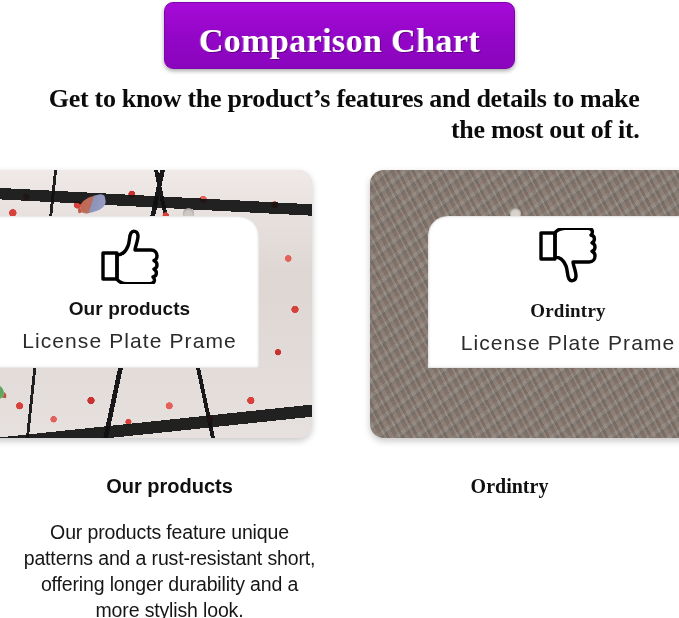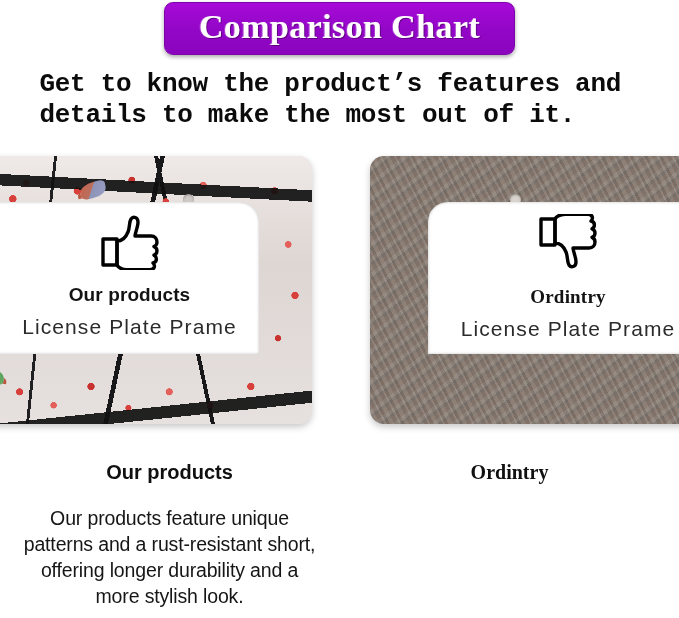--- a/index.html
+++ b/index.html
@@ -18,39 +18,39 @@
   
   .header {
     width: 679px;
     padding-top: 2px;
     text-align: center;
   }
   .title-banner {
     display: inline-block;
     background: linear-gradient(180deg, #a70ad8 0%, #9206c6 55%, #8b05bd 100%);
     border-radius: 9px;
-    padding: 5px 34px 8px 34px;
+    padding: 19px 34px 8px 34px;
     box-shadow: 0 2px 4px rgba(0,0,0,0.35);
     border: 1px solid #7d03ab;
   }
   .title-text {
     font-family: "Liberation Serif", serif;
     font-weight: bold;
     font-size: 34px;
     line-height: 38px;
     color: #ffffff;
     letter-spacing: 0.4px;
     text-shadow: 1px 1px 0 rgba(60,0,80,0.55), -1px 0 0 rgba(255,255,255,0.25);
     white-space: nowrap;
   }
   .subtitle {
     margin: 14px auto 0 auto;
     width: 600px;
-    text-align: left;
-    font-family: Liberation Mono, monospace;
+    text-align: right;
+    font-family: Liberation Serif, serif;
     font-weight: bold;
     font-size: 26px;
     line-height: 31px;
     color: #0b0b0b;
     letter-spacing: -0.3px;
   }
 
   
   .product-row {
     position: relative;

